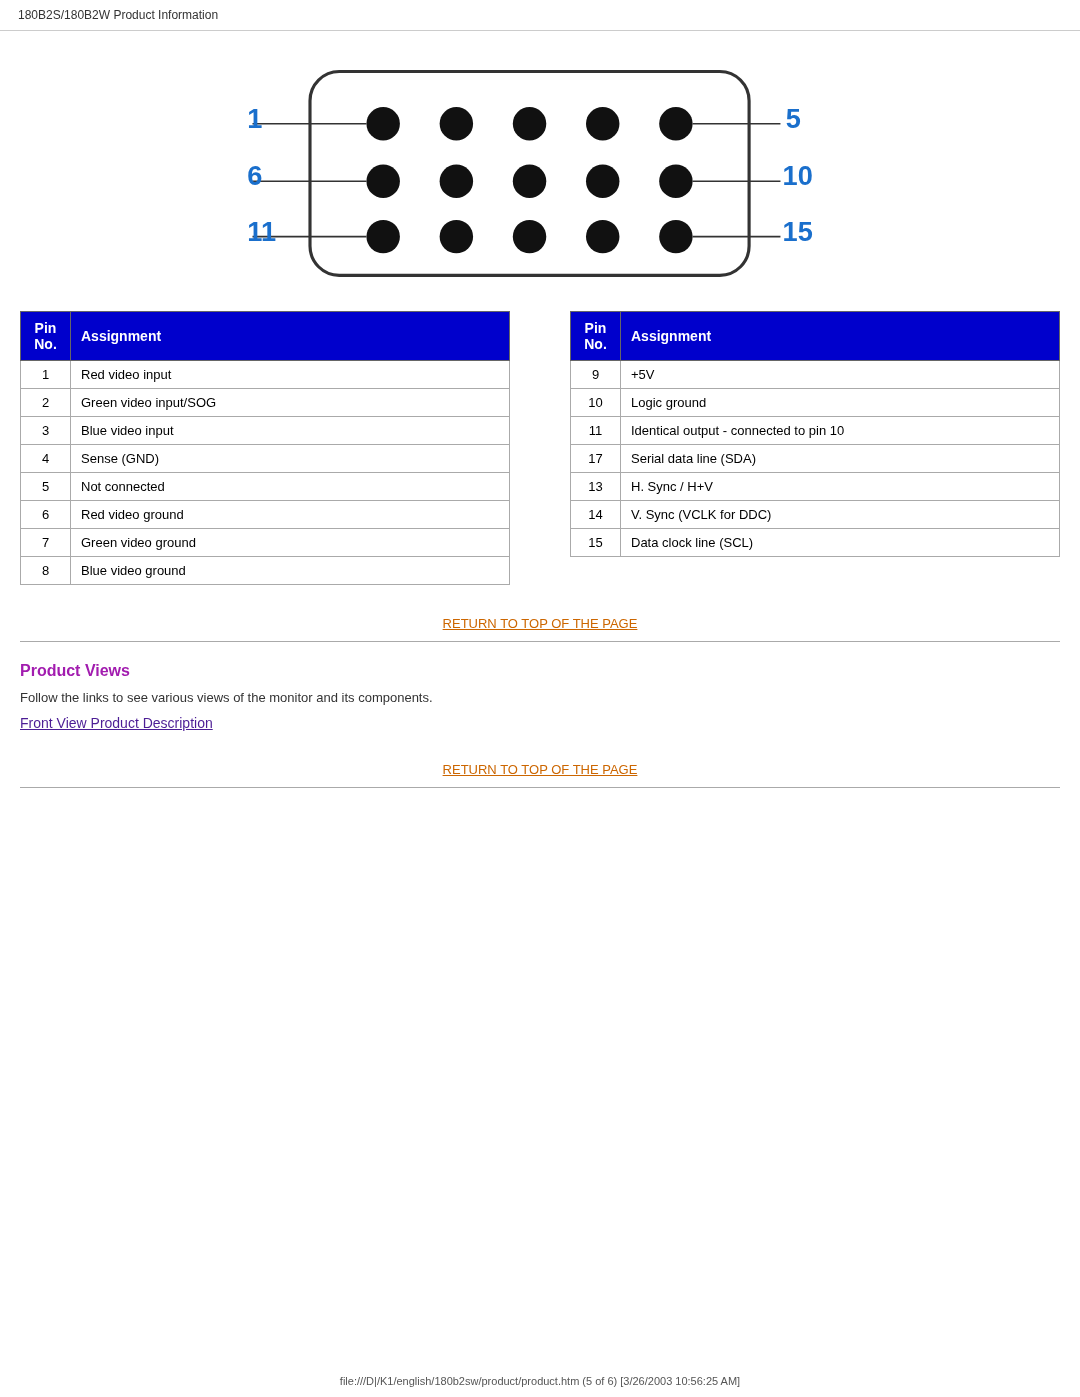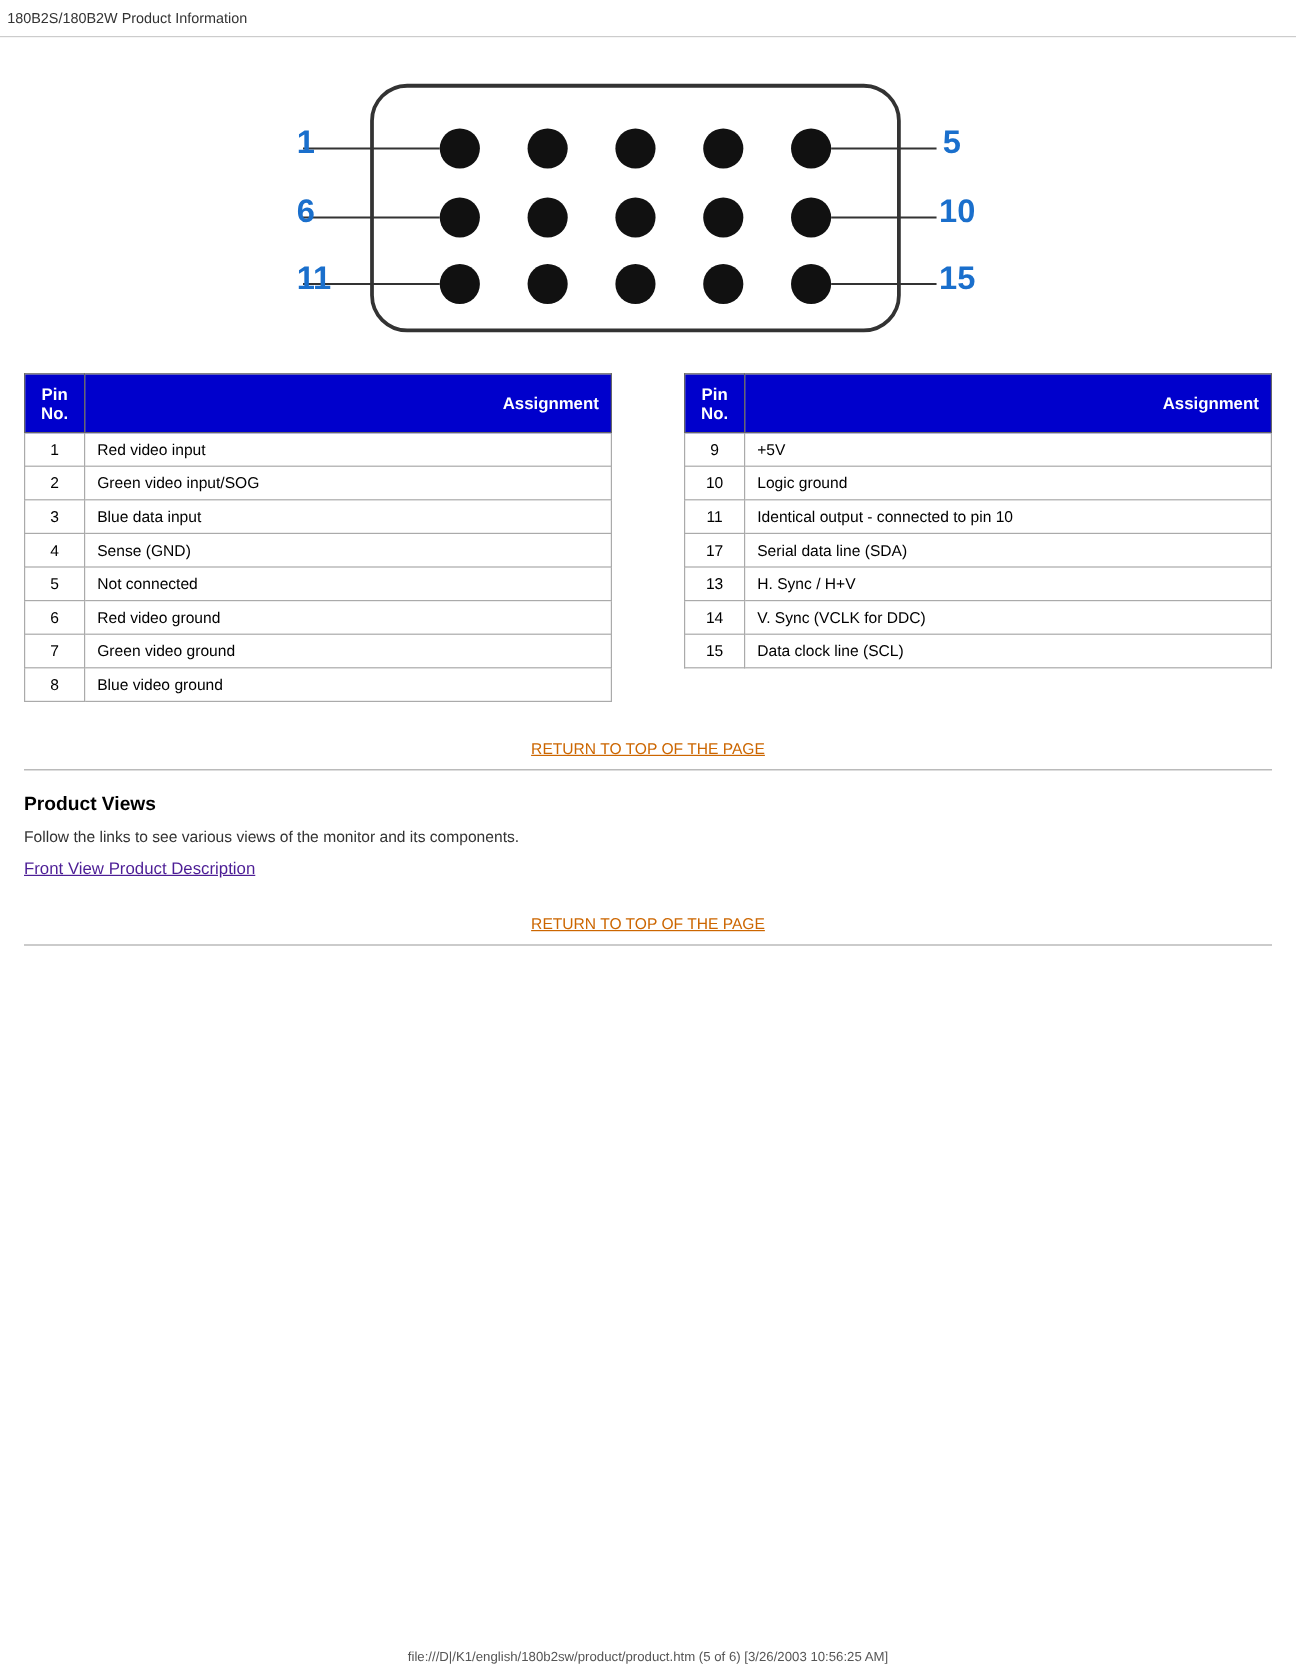--- a/index.html
+++ b/index.html
@@ -7,21 +7,21 @@
       font-family: Arial, sans-serif;
       font-size: 14px;
       background: #fff;
       color: #000;
       width: 1080px;
       min-height: 1397px;
       position: relative;
     }
     .page-title-bar {
       font-size: 12px;
-      padding: 8px 6px;
+      padding: 8px 18px;
       color: #333;
       border-bottom: 1px solid #ccc;
     }
     .main-content {
       padding: 10px 20px 60px 20px;
     }
 
     
     .connector-diagram {
       margin: 20px auto;
@@ -43,21 +43,21 @@
     }
     .pin-table {
       border-collapse: collapse;
       flex: 1;
       padding-left: 15px;
     }
     .pin-table th {
       background: #0000cc;
       color: #fff;
       padding: 8px 10px;
-      text-align: right;
+      text-align: left;
       font-size: 14px;
       border: 1px solid #666;
     }
     .pin-table th.pin-no-header {
       width: 50px;
       text-align: center;
     }
     .pin-table td {
       padding: 6px 10px;
       border: 1px solid #aaa;
@@ -84,21 +84,21 @@
       cursor: pointer;
     }
     .divider {
       border: none;
       border-top: 1px solid #aaa;
       margin: 10px 0;
     }
 
     
     .section-heading {
-      color: #000000;
+      color: #a21caf;
       font-size: 16px;
       font-weight: bold;
       margin: 20px 0 10px 0;
     }
     .section-body-text {
       font-size: 13px;
       margin-bottom: 10px;
       color: #333;
     }
     .section-link {
@@ -186,21 +186,21 @@
           <tr>
       <td class="pin-no">1</td>
       <td>Red video input</td>
     </tr>
           <tr>
       <td class="pin-no">2</td>
       <td>Green video input/SOG</td>
     </tr>
           <tr>
       <td class="pin-no">3</td>
-      <td>Blue data input</td>
+      <td>Blue video input</td>
     </tr>
           <tr>
       <td class="pin-no">4</td>
       <td>Sense (GND)</td>
     </tr>
           <tr>
       <td class="pin-no">5</td>
       <td>Not connected</td>
     </tr>
           <tr>

